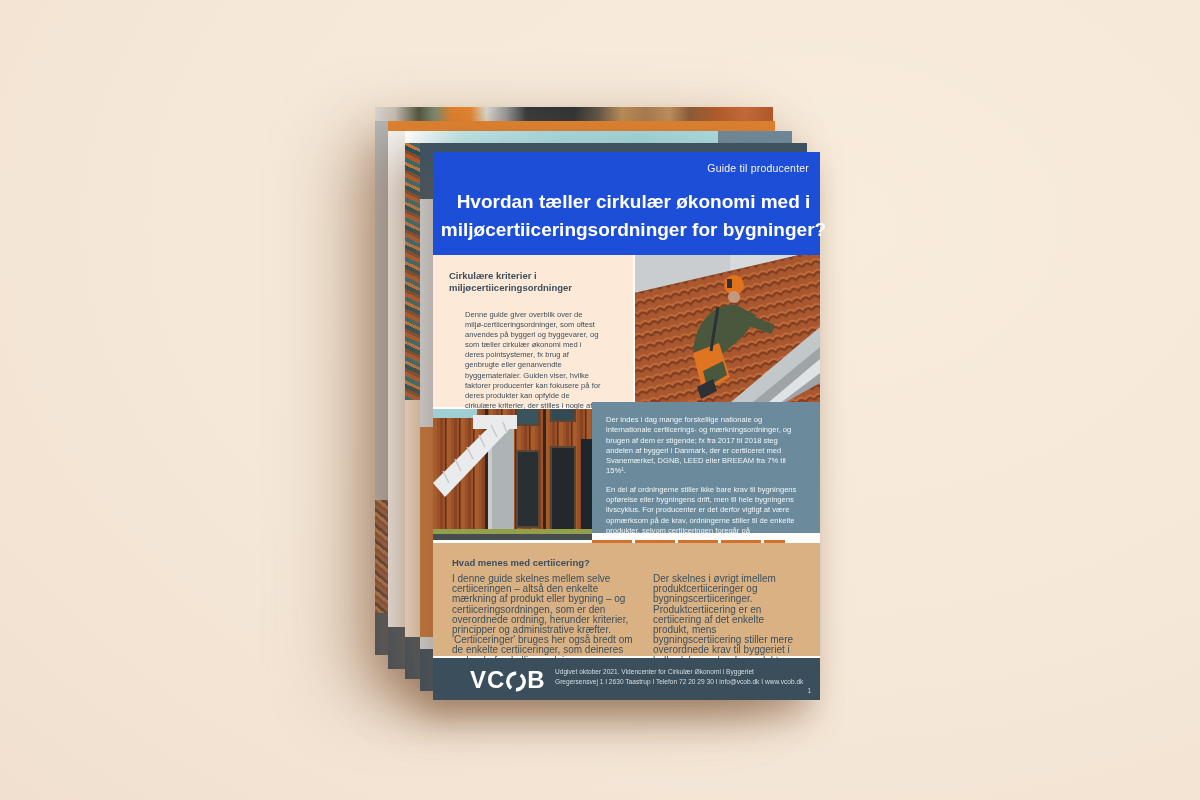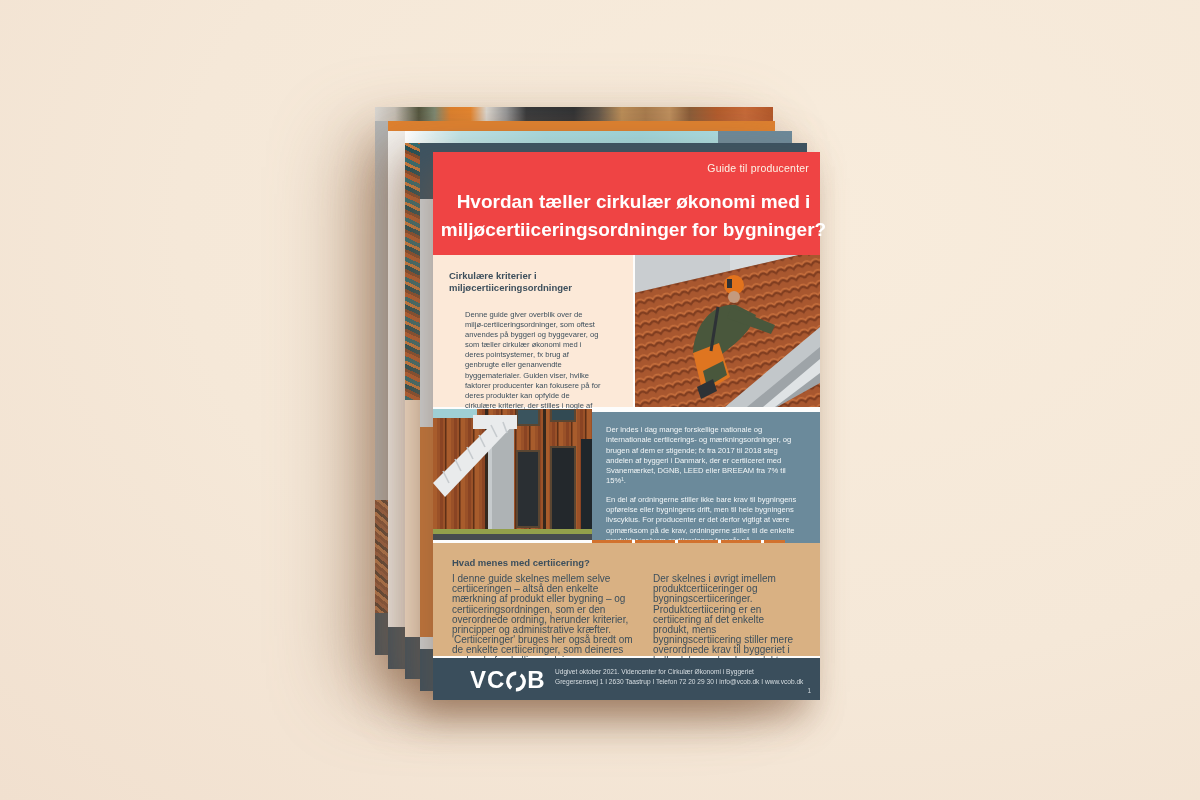--- a/index.html
+++ b/index.html
@@ -30,31 +30,31 @@
   .page3 .louvers{left:0;top:12px;width:17px;height:257px;
     background:repeating-linear-gradient(25deg,#2e6b70 0 4px,#b55a2c 4px 8px,#83492a 8px 11px,#214f57 11px 15px,#c97a3c 15px 18px);}
   .page2{left:420px;top:143px;background:#ccd1d4;z-index:4;}
   .page2 .top-band{left:0;top:0;width:100%;height:56px;background:#3d5361;}
   .page2 .orange-block{left:0;top:284px;width:15px;height:210px;background:#c0743a;}
   .page-footer-band{left:0;bottom:0;width:100%;height:42px;background:#3a4e5c;}
 
   
   .front{left:433px;top:152px;background:#fdfdfc;z-index:5;
     box-shadow:-10px 16px 30px rgba(130,90,60,.35);}
-  .header{left:0;top:0;width:100%;height:103px;background:#ef4444;color:#ffffff;}
+  .header{left:0;top:0;width:100%;height:103px;background:#1d4ed8;color:#ffffff;}
   .kicker{position:absolute;top:10px;right:11px;font-size:10.5px;letter-spacing:.2px;color:#fdf3e6;}
   .title{position:absolute;top:36px;left:7px;width:100%;text-align:center;
     font-size:19px;line-height:27.5px;font-weight:700;}
   .cream-box{left:0;top:103px;width:200px;height:152px;background:#fce9d8;
     padding:15px 16px;box-sizing:border-box;color:#3d4f5c;}
   .cream-box h3{margin:0 0 7px 0;font-size:9.5px;line-height:12px;font-weight:700;}
   .cream-box p{margin:16px;font-size:7.6px;line-height:10.1px;}
   .photo1{left:202px;top:103px;width:185px;height:152px;overflow:hidden;}
   .photo2{left:0;top:257px;width:159px;height:131px;overflow:hidden;}
-  .blue-box{left:159px;top:260px;width:228px;height:131px;background:#6b8a9b;
+  .blue-box{left:159px;top:250px;width:228px;height:131px;background:#6b8a9b;
     padding:13px 14px;box-sizing:border-box;color:#f2f6f7;}
   .blue-box p{margin:0 0 8px 0;font-size:7.6px;line-height:10.3px;}
   .tick-line{left:159px;top:388px;width:193px;height:3px;
     background:repeating-linear-gradient(90deg,#d2722e 0 40px,#ffffff 40px 43px);}
   .tan-box{left:0;top:391px;width:100%;height:113px;background:#d9b183;
     padding:14px 19px;box-sizing:border-box;color:#3d4f5c;}
   .tan-box h3{margin:0 0 6px 0;font-size:9.5px;font-weight:700;}
   .tan-cols{display:flex;gap:15px;}
   .tan-cols p{margin:0;font-size:10px;line-height:10.2px;}
   .tan-col1{width:186px;}

